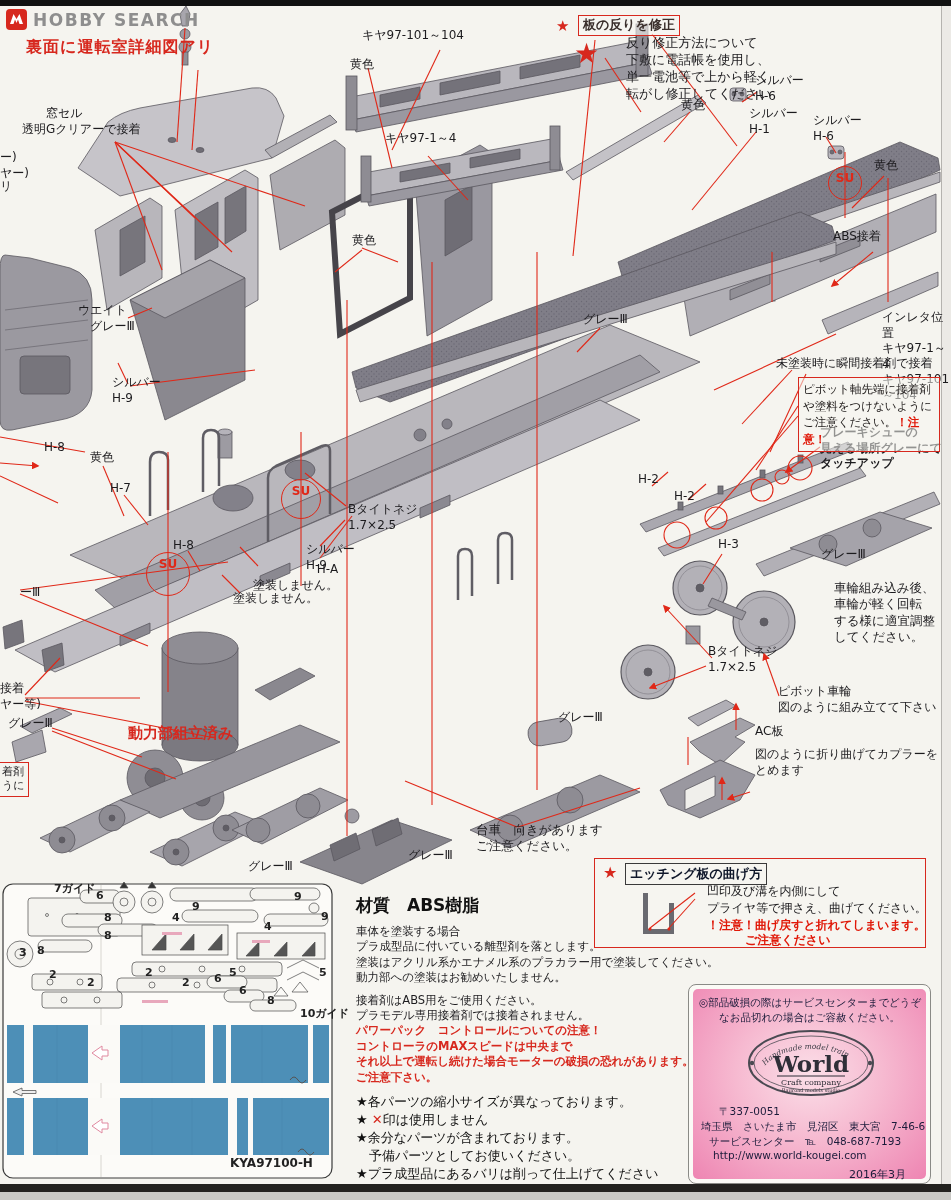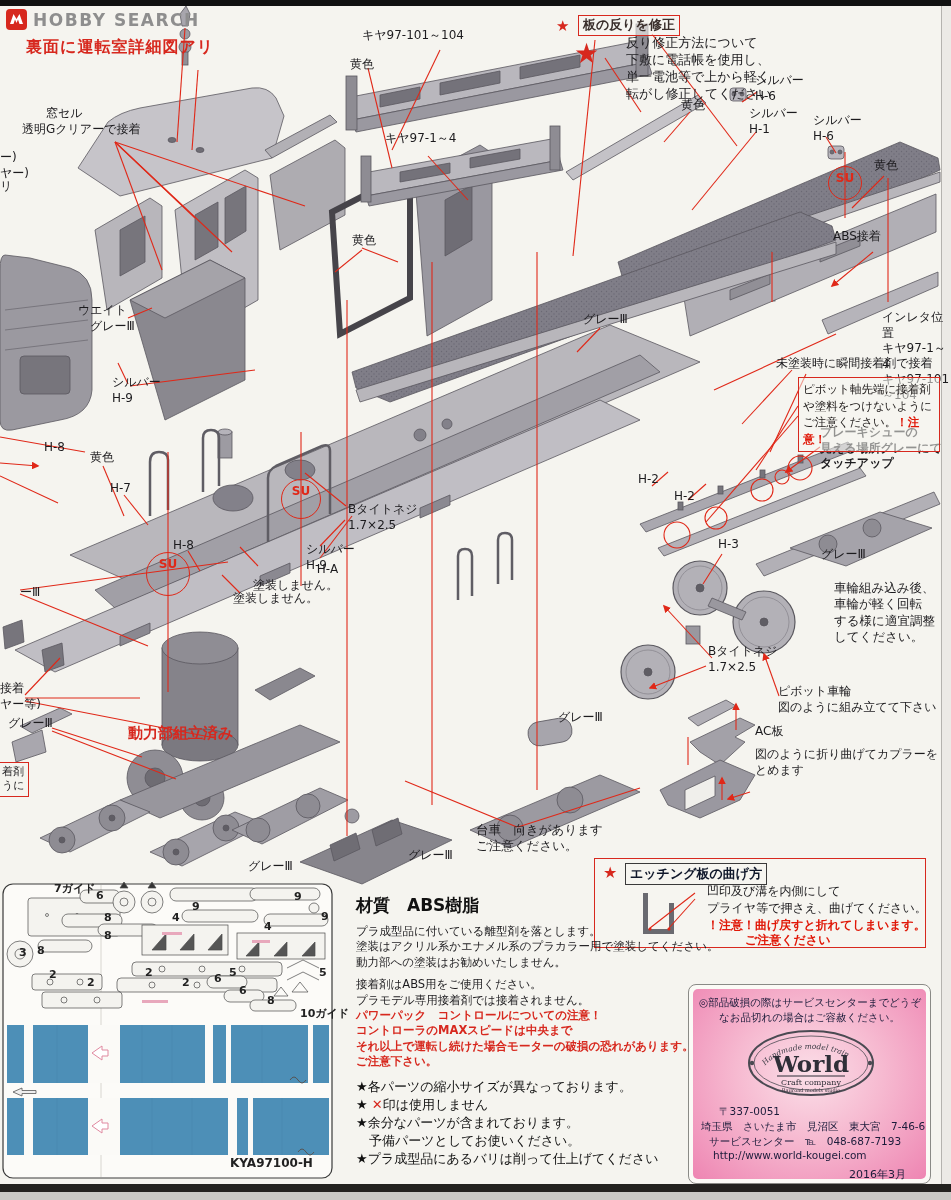--- a/index.html
+++ b/index.html
@@ -549,20 +549,21 @@
       <line x1="56" y1="2" x2="11" y2="37" stroke="#e02818" stroke-width="1.1"></line>
       <line x1="56" y1="8" x2="30" y2="37" stroke="#e02818" stroke-width="1.1"></line>
       <circle cx="11" cy="38" r="1.6" fill="#e02818"></circle>
         <circle cx="30" cy="38" r="1.6" fill="#e02818"></circle>
     </svg>
   </div>
 
   <div id="materials">
     <div id="materials-title">材質　ABS樹脂</div>
     <div id="materials-para">
+        <div class="mline"><span class="k">車体を塗装する場合</span></div>
         <div class="mline"><span class="k">プラ成型品に付いている離型剤を落とします。</span></div>
         <div class="mline"><span class="k">塗装はアクリル系かエナメル系のプラカラー用で塗装してください。</span></div>
         <div class="mline"><span class="k">動力部への塗装はお勧めいたしません。</span></div>
         <div class="mline gap"><span class="k">接着剤はABS用をご使用ください。</span></div>
         <div class="mline"><span class="k">プラモデル専用接着剤では接着されません。</span></div>
         <div class="mline"><span class="r">パワーパック　コントロールについての注意！</span></div>
         <div class="mline"><span class="r">コントローラのMAXスピードは中央まで</span></div>
         <div class="mline"><span class="r">それ以上で運転し続けた場合モーターの破損の恐れがあります。</span></div>
         <div class="mline"><span class="r">ご注意下さい。</span></div>
       </div>

